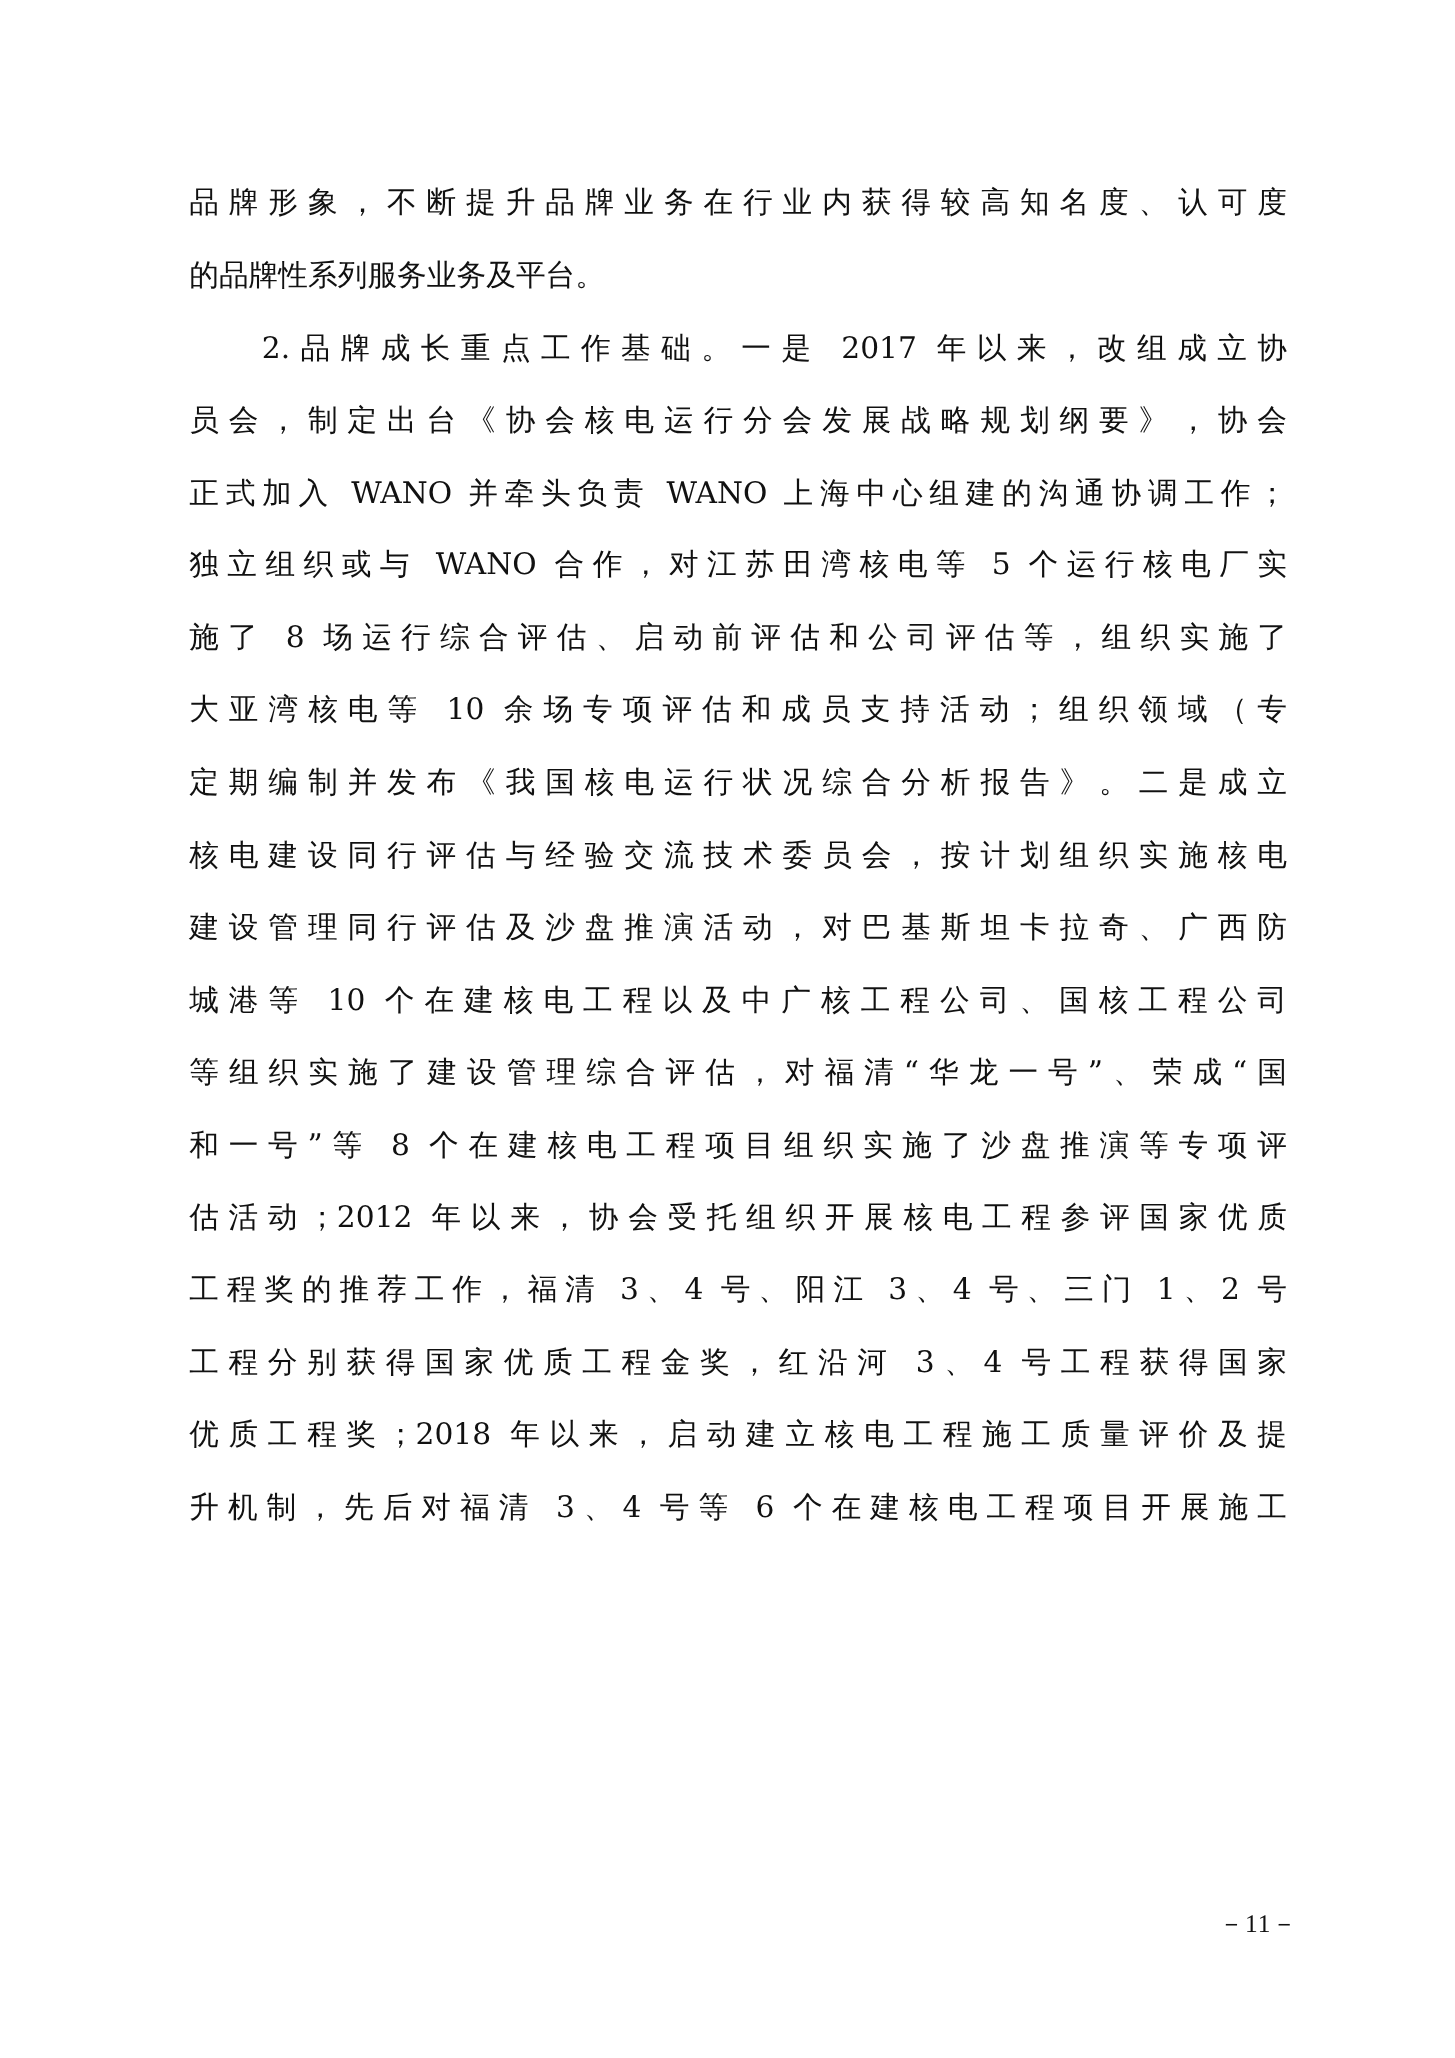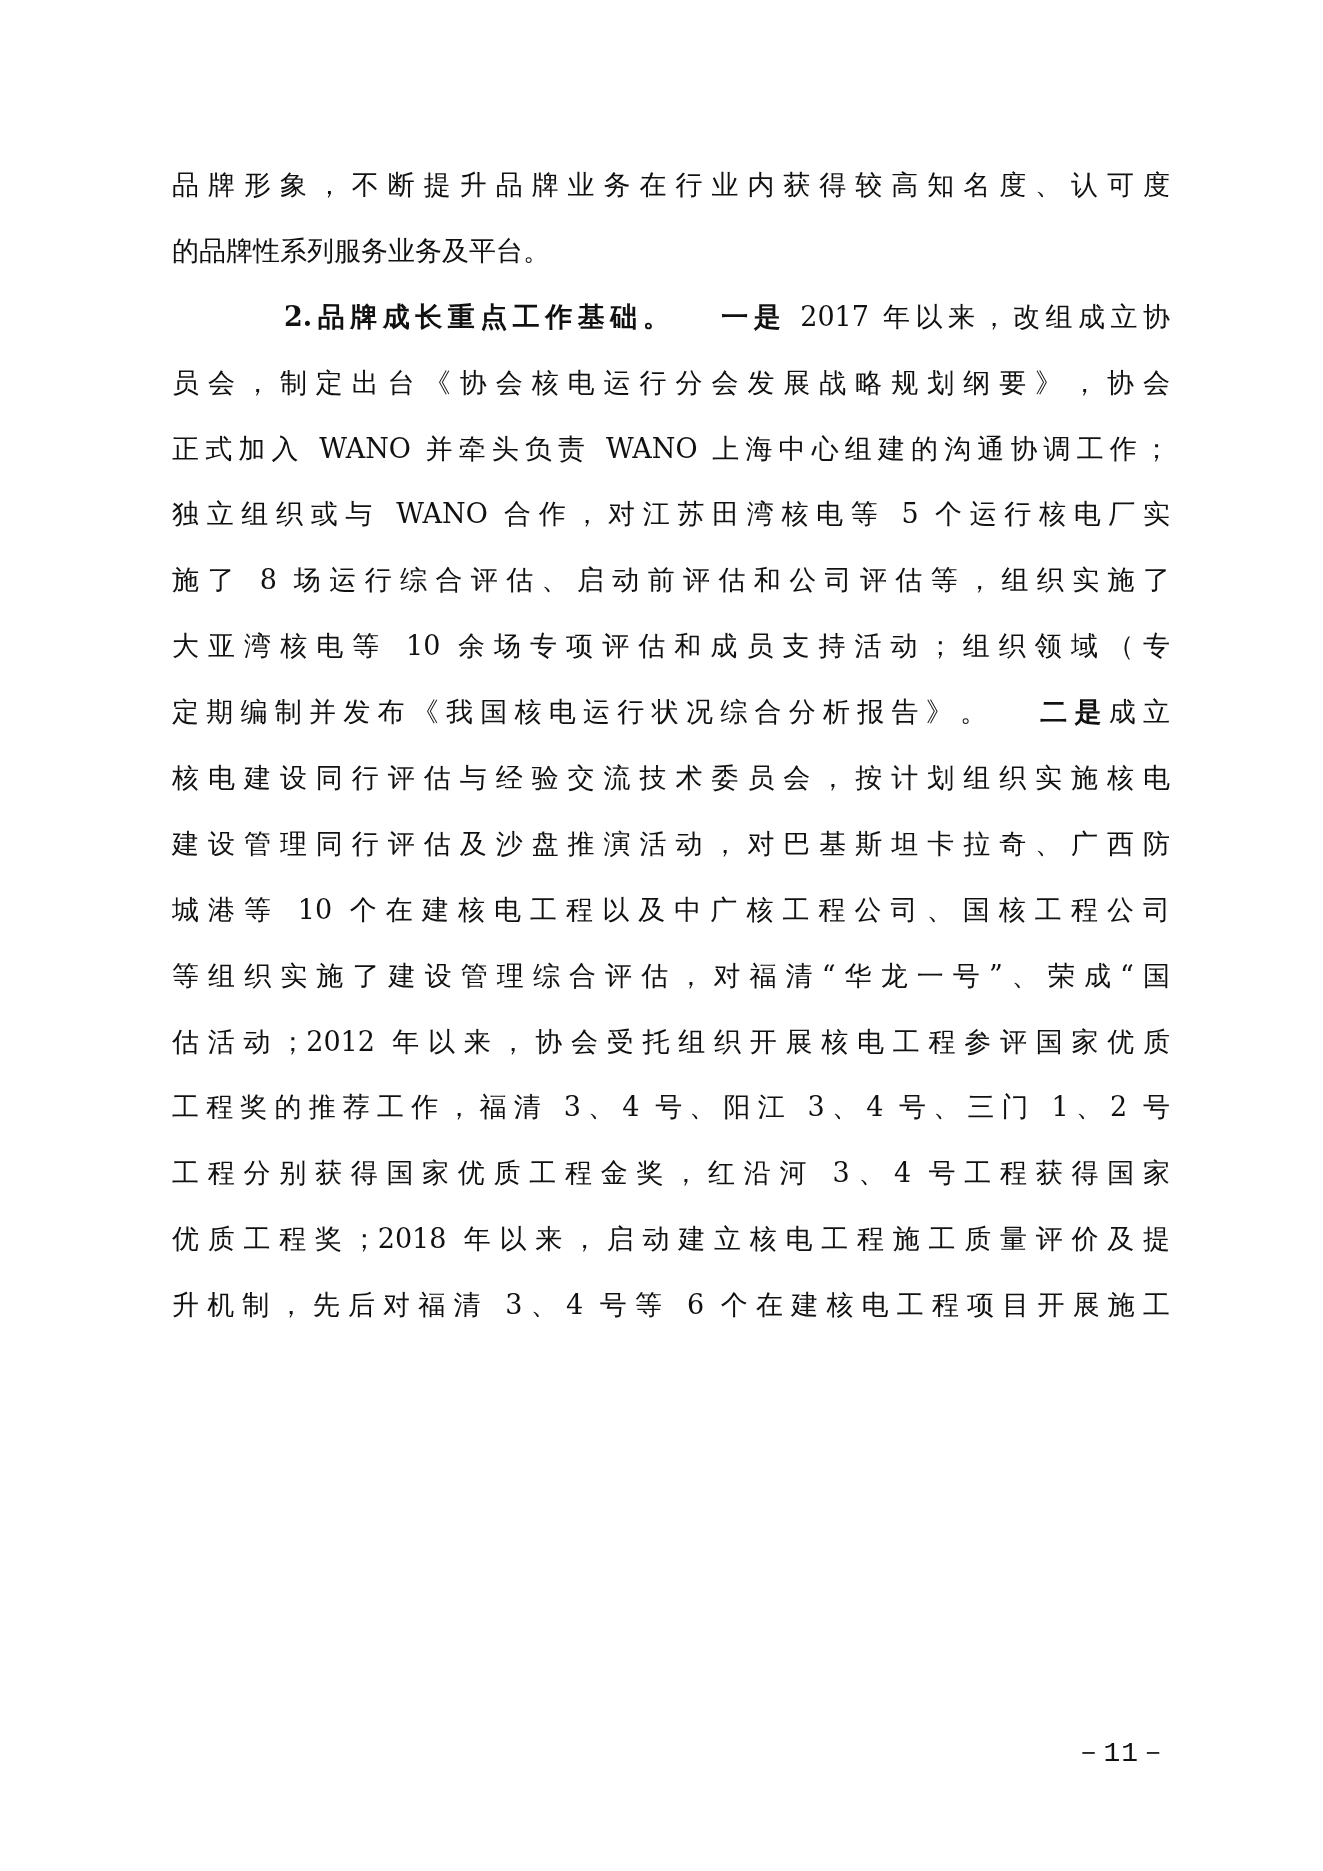--- a/index.html
+++ b/index.html
@@ -30,29 +30,28 @@
       text-align-last: justify;
       letter-spacing: 0px;
     }
     .line.last {
       text-align-last: left;
     }
     .line.indent {
       padding-left: 66px;
     }
     b, .bold {
-      font-weight: bold;
-      margin-left: 46px;
+      font-weight: normal;
     }
     .page-number {
       position: absolute;
-      right: 155px;
+      right: 143px;
       top: 1733px;
-      font-family: Liberation Mono, monospace;
-      font-size: 28px;
+      font-family: Liberation Serif, serif;
+      font-size: 23px;
       letter-spacing: 1px;
     }
   </style>
 </head>
 <body>
 
 <div class="page">
 
   <div class="line">品牌形象，不断提升品牌业务在行业内获得较高知名度、认可度</div>
   <div class="line last">的品牌性系列服务业务及平台。</div>
@@ -65,20 +64,21 @@
   <div class="line">独立组织或与 WANO 合作，对江苏田湾核电等 5 个运行核电厂实</div>
   <div class="line">施了 8 场运行综合评估、启动前评估和公司评估等，组织实施了</div>
   <div class="line">大亚湾核电等 10 余场专项评估和成员支持活动；组织领域（专</div>
   <div class="line">
     <span>定期编制并发布《我国核电运行状况综合分析报告》。</span><span class="bold">二是</span><span>成立</span>
   </div>
   <div class="line">核电建设同行评估与经验交流技术委员会，按计划组织实施核电</div>
   <div class="line">建设管理同行评估及沙盘推演活动，对巴基斯坦卡拉奇、广西防</div>
   <div class="line">城港等 10 个在建核电工程以及中广核工程公司、国核工程公司</div>
   <div class="line">等组织实施了建设管理综合评估，对福清“华龙一号”、荣成“国</div>
+  <div class="line">和一号”等 8 个在建核电工程项目组织实施了沙盘推演等专项评</div>
   <div class="line">估活动；2012 年以来，协会受托组织开展核电工程参评国家优质</div>
   <div class="line">工程奖的推荐工作，福清 3、4 号、阳江 3、4 号、三门 1、2 号</div>
   <div class="line">工程分别获得国家优质工程金奖，红沿河 3、4 号工程获得国家</div>
   <div class="line">优质工程奖；2018 年以来，启动建立核电工程施工质量评价及提</div>
   <div class="line">升机制，先后对福清 3、4 号等 6 个在建核电工程项目开展施工</div>
 </div>
 
 <div class="page-number">－11－</div>
 
 </body></html>

